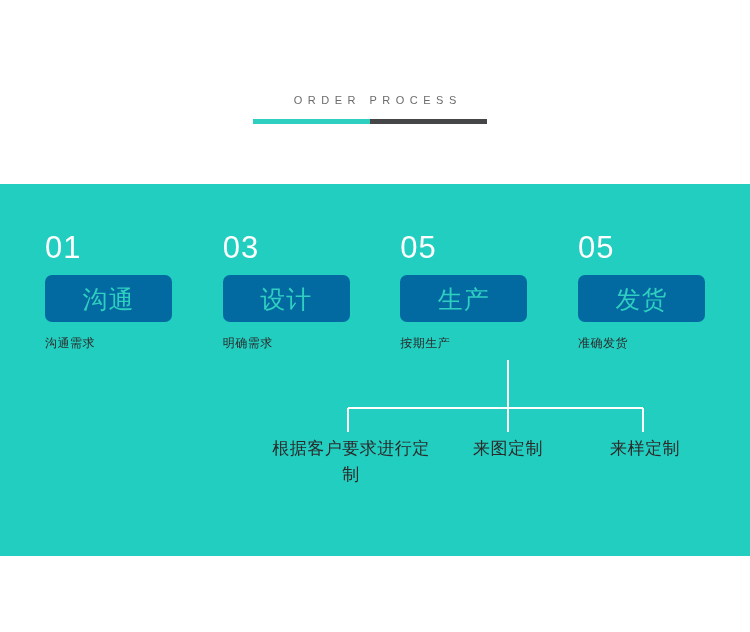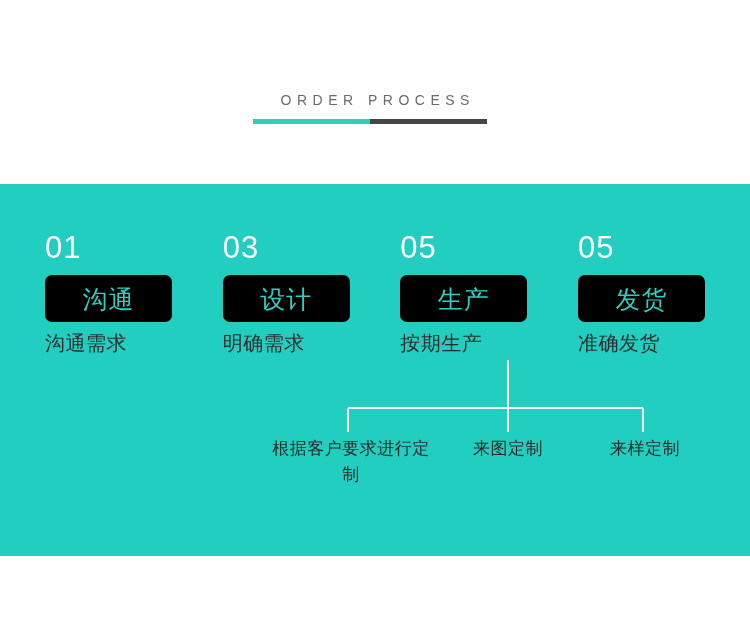--- a/index.html
+++ b/index.html
@@ -33,21 +33,21 @@
     color: #2ecfc0;
     font-weight: normal;
     letter-spacing: 2px;
   }
   .header-subtitle {
     position: absolute;
     top: 93px;
     left: 0;
     width: 750px;
     text-align: center;
-    font-size: 14px;
+    font-size: 11px;
     line-height: 14px;
     color: #6b6b6b;
     letter-spacing: 5.5px;
     text-indent: 5.5px;
   }
   .header-rule {
     position: absolute;
     top: 119px;
     left: 253px;
     width: 234px;
@@ -92,37 +92,37 @@
     font-size: 31px;
     line-height: 36px;
     color: #ffffff;
     font-weight: normal;
     letter-spacing: 1px;
     margin-bottom: 9px;
   }
   .step-box {
     width: 127px;
     height: 47px;
-    background: #000000;
+    background: #0369a1;
     border-radius: 7px;
     display: flex;
     align-items: center;
     justify-content: center;
     box-sizing: border-box;
   }
   .step-box-label {
     font-size: 25px;
     line-height: 28px;
     color: #2ecfc0;
     font-weight: normal;
     letter-spacing: 1px;
   }
   .step-caption {
     margin-top: 10px;
-    font-size: 20px;
+    font-size: 12px;
     line-height: 22px;
     color: #2b2b2b;
     letter-spacing: 0.5px;
   }
 
   
   .bracket {
     position: absolute;
     left: 0;
     top: 0;

